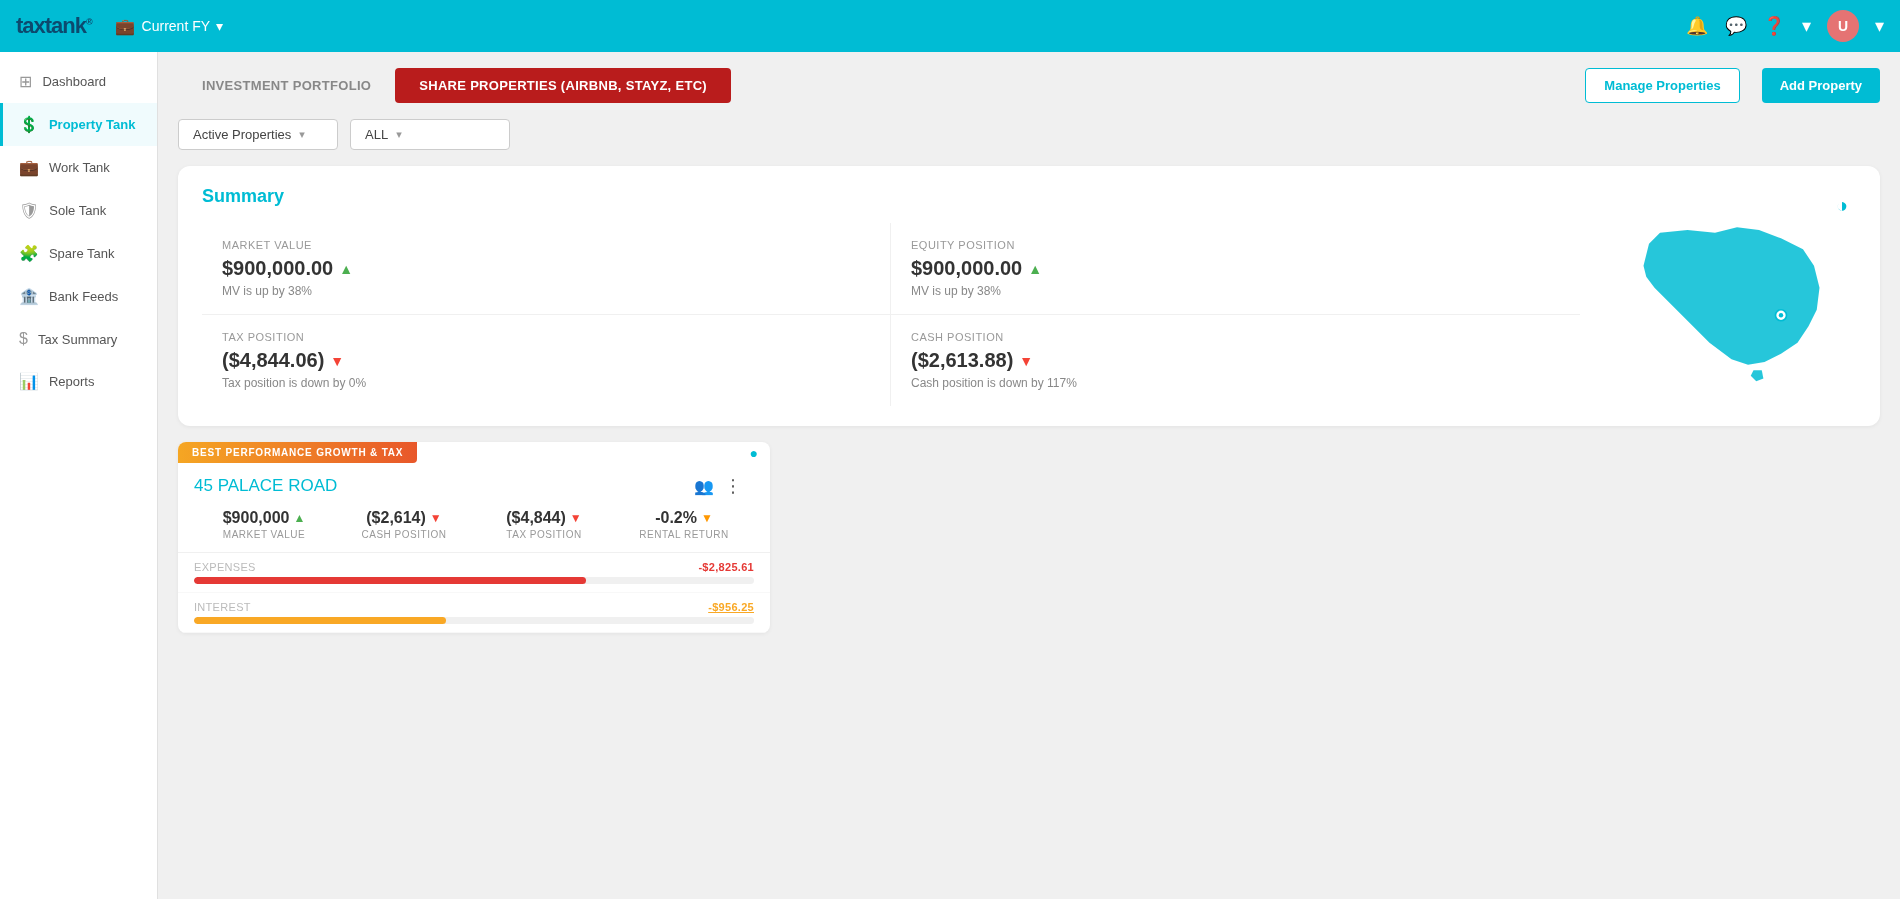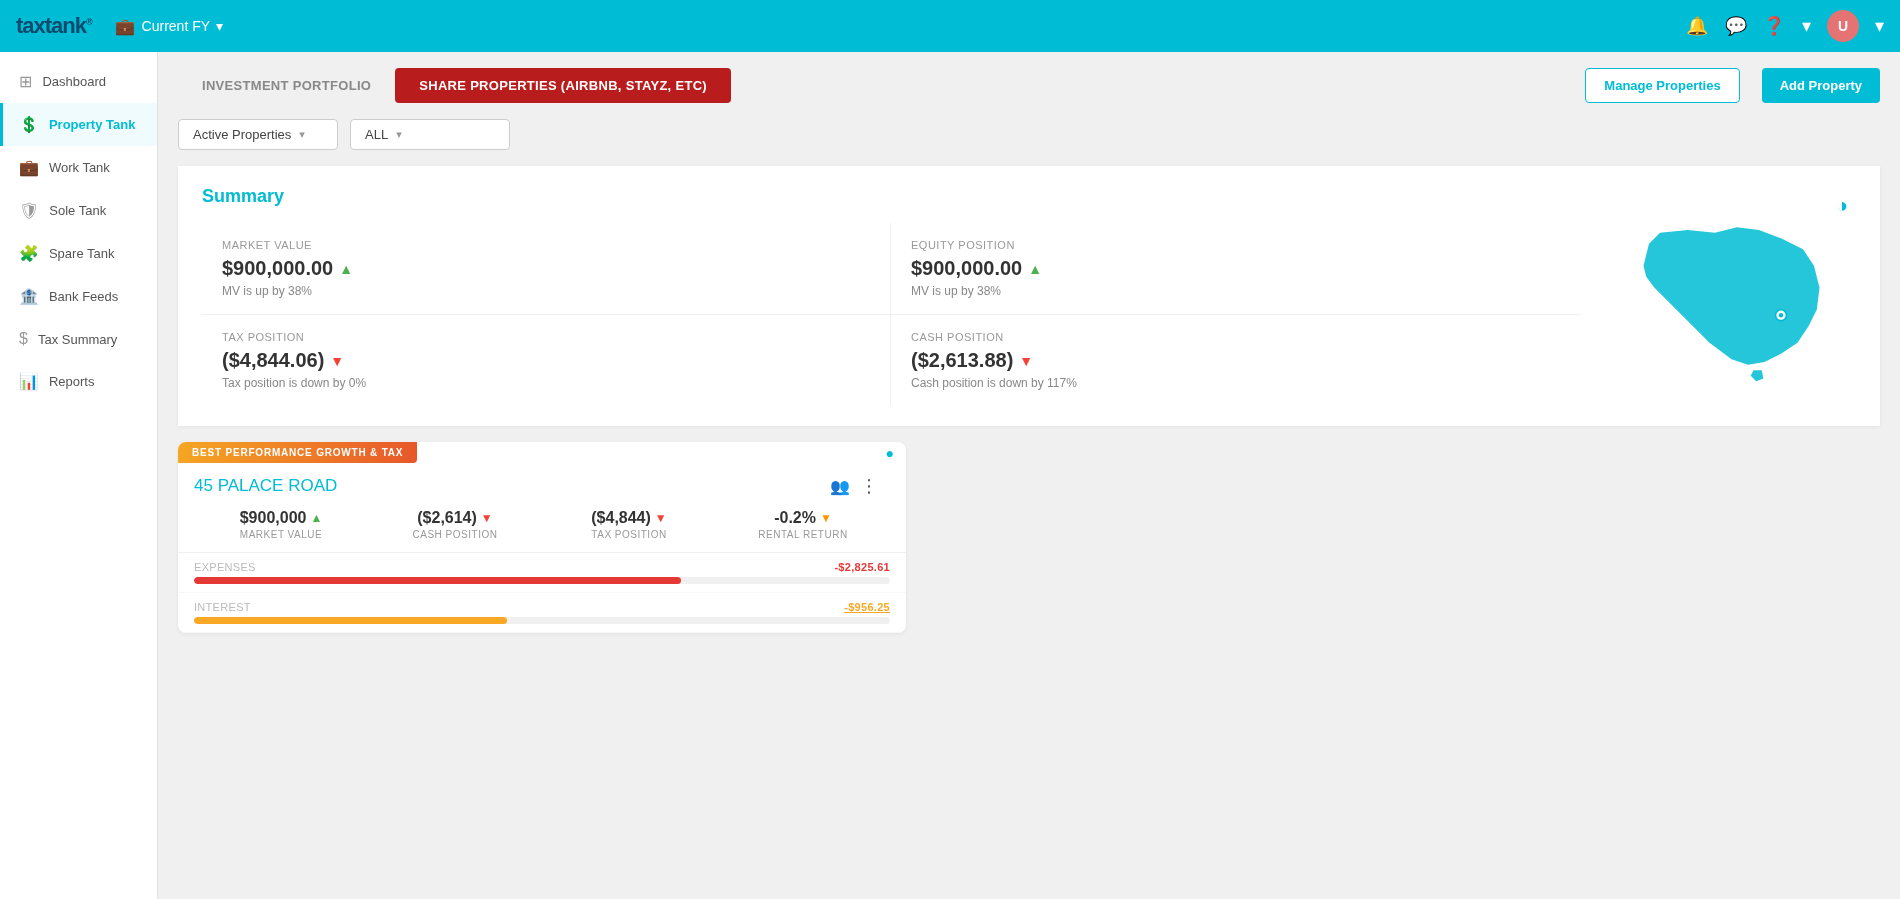--- a/index.html
+++ b/index.html
@@ -159,21 +159,21 @@
       font-size: 13px;
       color: #444;
       cursor: pointer;
       min-width: 160px;
     }
     .filter-select .chevron { color: #999; font-size: 11px; }
 
     
     .summary-card {
       background: #fff;
-      border-radius: 0;
+      border-radius: 12px;
       padding: 20px 24px;
       margin-bottom: 16px;
       box-shadow: 0 1px 4px rgba(0,0,0,0.06);
       display: flex;
       gap: 16px;
     }
     .summary-left {
       flex: 1;
     }
     .summary-title {
@@ -236,21 +236,21 @@
     .aus-map { width: 220px; height: 200px; }
 
     
     .property-card {
       background: #fff;
       border-radius: 8px;
       padding: 0;
       margin-bottom: 24px;
       box-shadow: 0 1px 4px rgba(0,0,0,0.06);
       overflow: hidden;
-      width: 728px;
+      width: 592px;
     }
     .property-card-badge {
       background: linear-gradient(90deg, #f5a623, #e8572a);
       color: #fff;
       font-size: 10px;
       font-weight: 700;
       letter-spacing: 0.8px;
       padding: 5px 14px;
       display: inline-block;
       border-radius: 0 0 4px 0;

